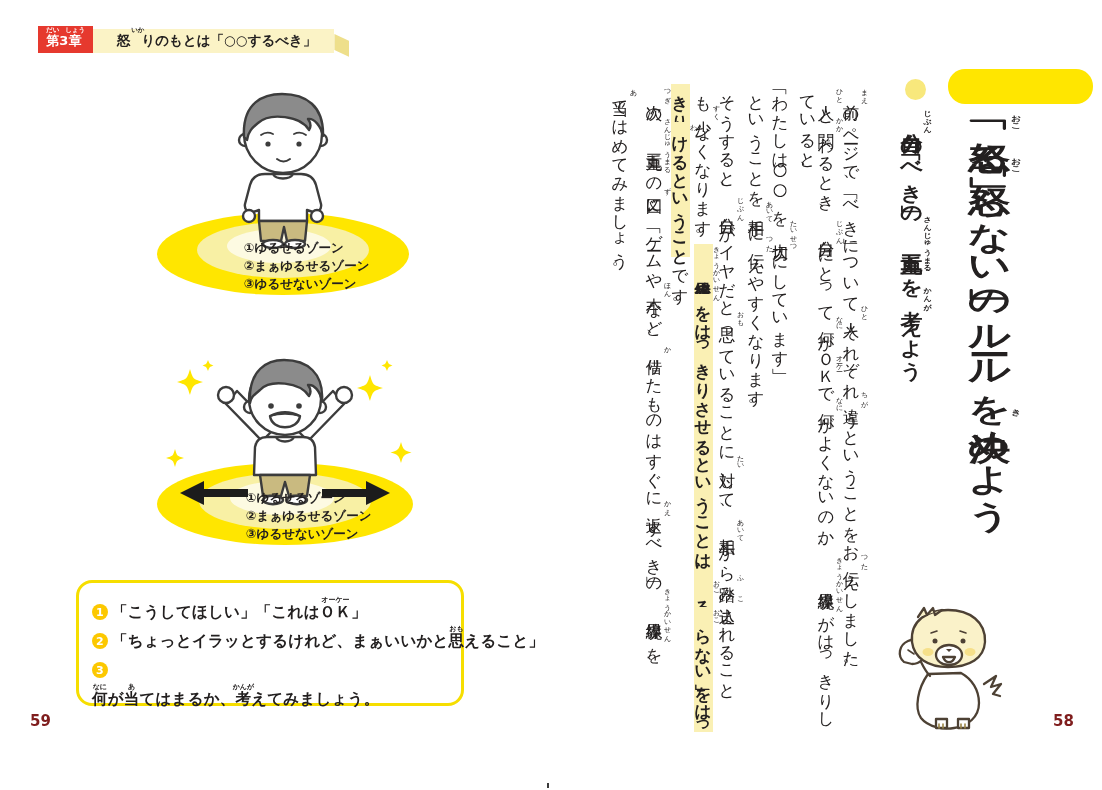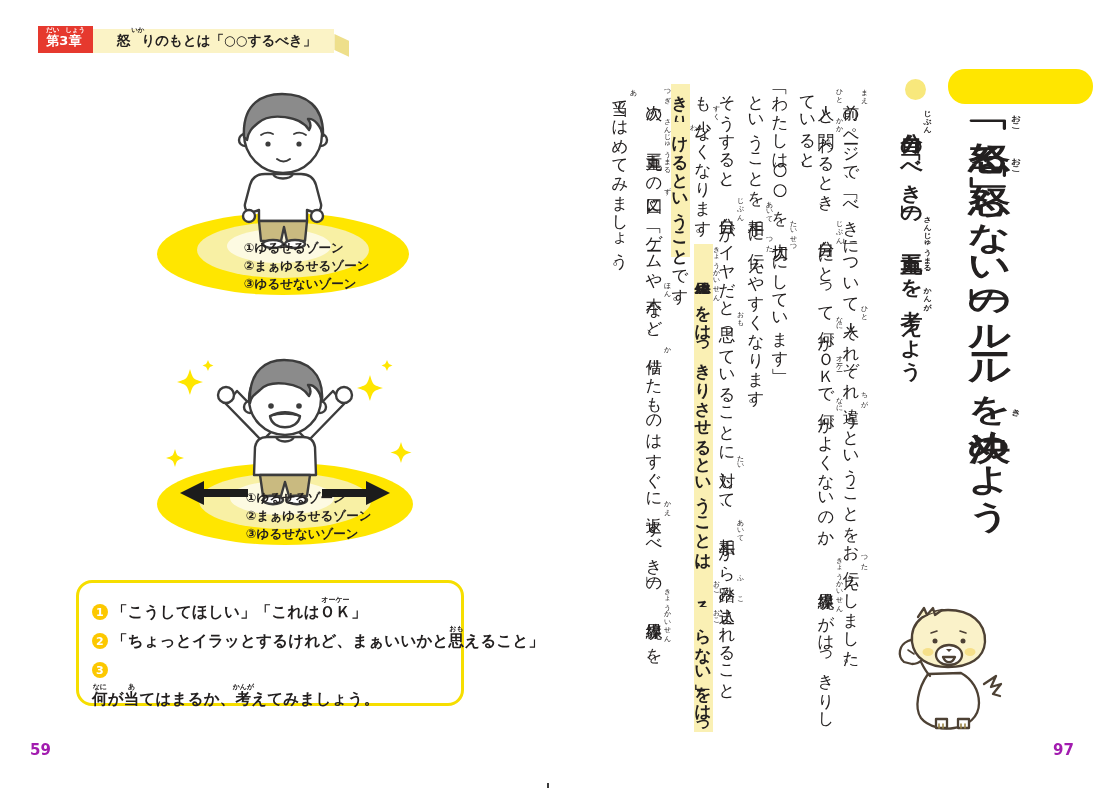--- a/index.html
+++ b/index.html
@@ -26,21 +26,21 @@
   
   .rules-box{position:absolute;left:76px;top:580px;width:388px;height:126px;border:3.5px solid #f6de00;
              border-radius:16px;background:#ffffff;box-sizing:border-box;padding:11px 14px 6px 13px;}
   .rule-line{font-size:15.5px;font-weight:bold;height:29px;display:flex;align-items:flex-end;
              letter-spacing:0.2px;white-space:nowrap;}
   .rule-line rt{font-size:7px;}
   .badge{width:16px;height:16px;border-radius:50%;background:#fcc800;color:#ffffff;font-size:11px;
          font-weight:bold;display:inline-flex;align-items:center;justify-content:center;
          margin:0 4px 3px 0;flex:none;}
 
-  .page-num{position:absolute;top:741px;font-size:15px;font-weight:bold;color:#a21caf;}
+  .page-num{position:absolute;top:712px;font-size:15px;font-weight:bold;color:#7f1d1d;}
   .center-mark{position:absolute;left:547px;top:783px;width:2px;height:5px;background:#3a3a3a;}
 
   
   .title-bar{position:absolute;left:948px;top:69px;width:145px;height:35px;background:#ffe600;border-radius:17px;}
   .v-title{position:absolute;left:969px;top:110px;writing-mode:vertical-rl;font-size:42px;font-weight:bold;
            line-height:52px;width:52px;height:820px;letter-spacing:-1px;
            transform:scale(1,0.74);transform-origin:top left;white-space:nowrap;}
   .v-title rt{font-size:10px;letter-spacing:0;}
   .subtitle-bullet{position:absolute;left:905px;top:79px;width:21px;height:21px;border-radius:50%;background:#f8e87c;}
   .v-subtitle{position:absolute;left:901px;top:106px;writing-mode:vertical-rl;font-size:22px;font-weight:bold;
@@ -195,16 +195,16 @@
       <circle cx="47" cy="37" r="2.5" fill="#4d4134" stroke="none"></circle>
       <circle cx="75" cy="37" r="2.5" fill="#4d4134" stroke="none"></circle>
       <path d="M43,29 l6,-2 M72,27 l6,2" fill="none" stroke-width="1.6"></path>
       <ellipse cx="61" cy="51" rx="13" ry="10" fill="#fff"></ellipse>
       <path d="M58,45 L64,45 L61,48 Z" fill="#4d4134" stroke="none"></path>
       <path d="M55,53 C58,60 64,60 67,53 L55,53 Z" fill="#fff"></path>
     </g>
   </svg>
 
   <div class="page-num" style="left:30px;">59</div>
-  <div class="page-num" style="left:1053px;">97</div>
+  <div class="page-num" style="left:1053px;">58</div>
   <div class="center-mark"></div>
 
 </div>
 
 </body></html>

